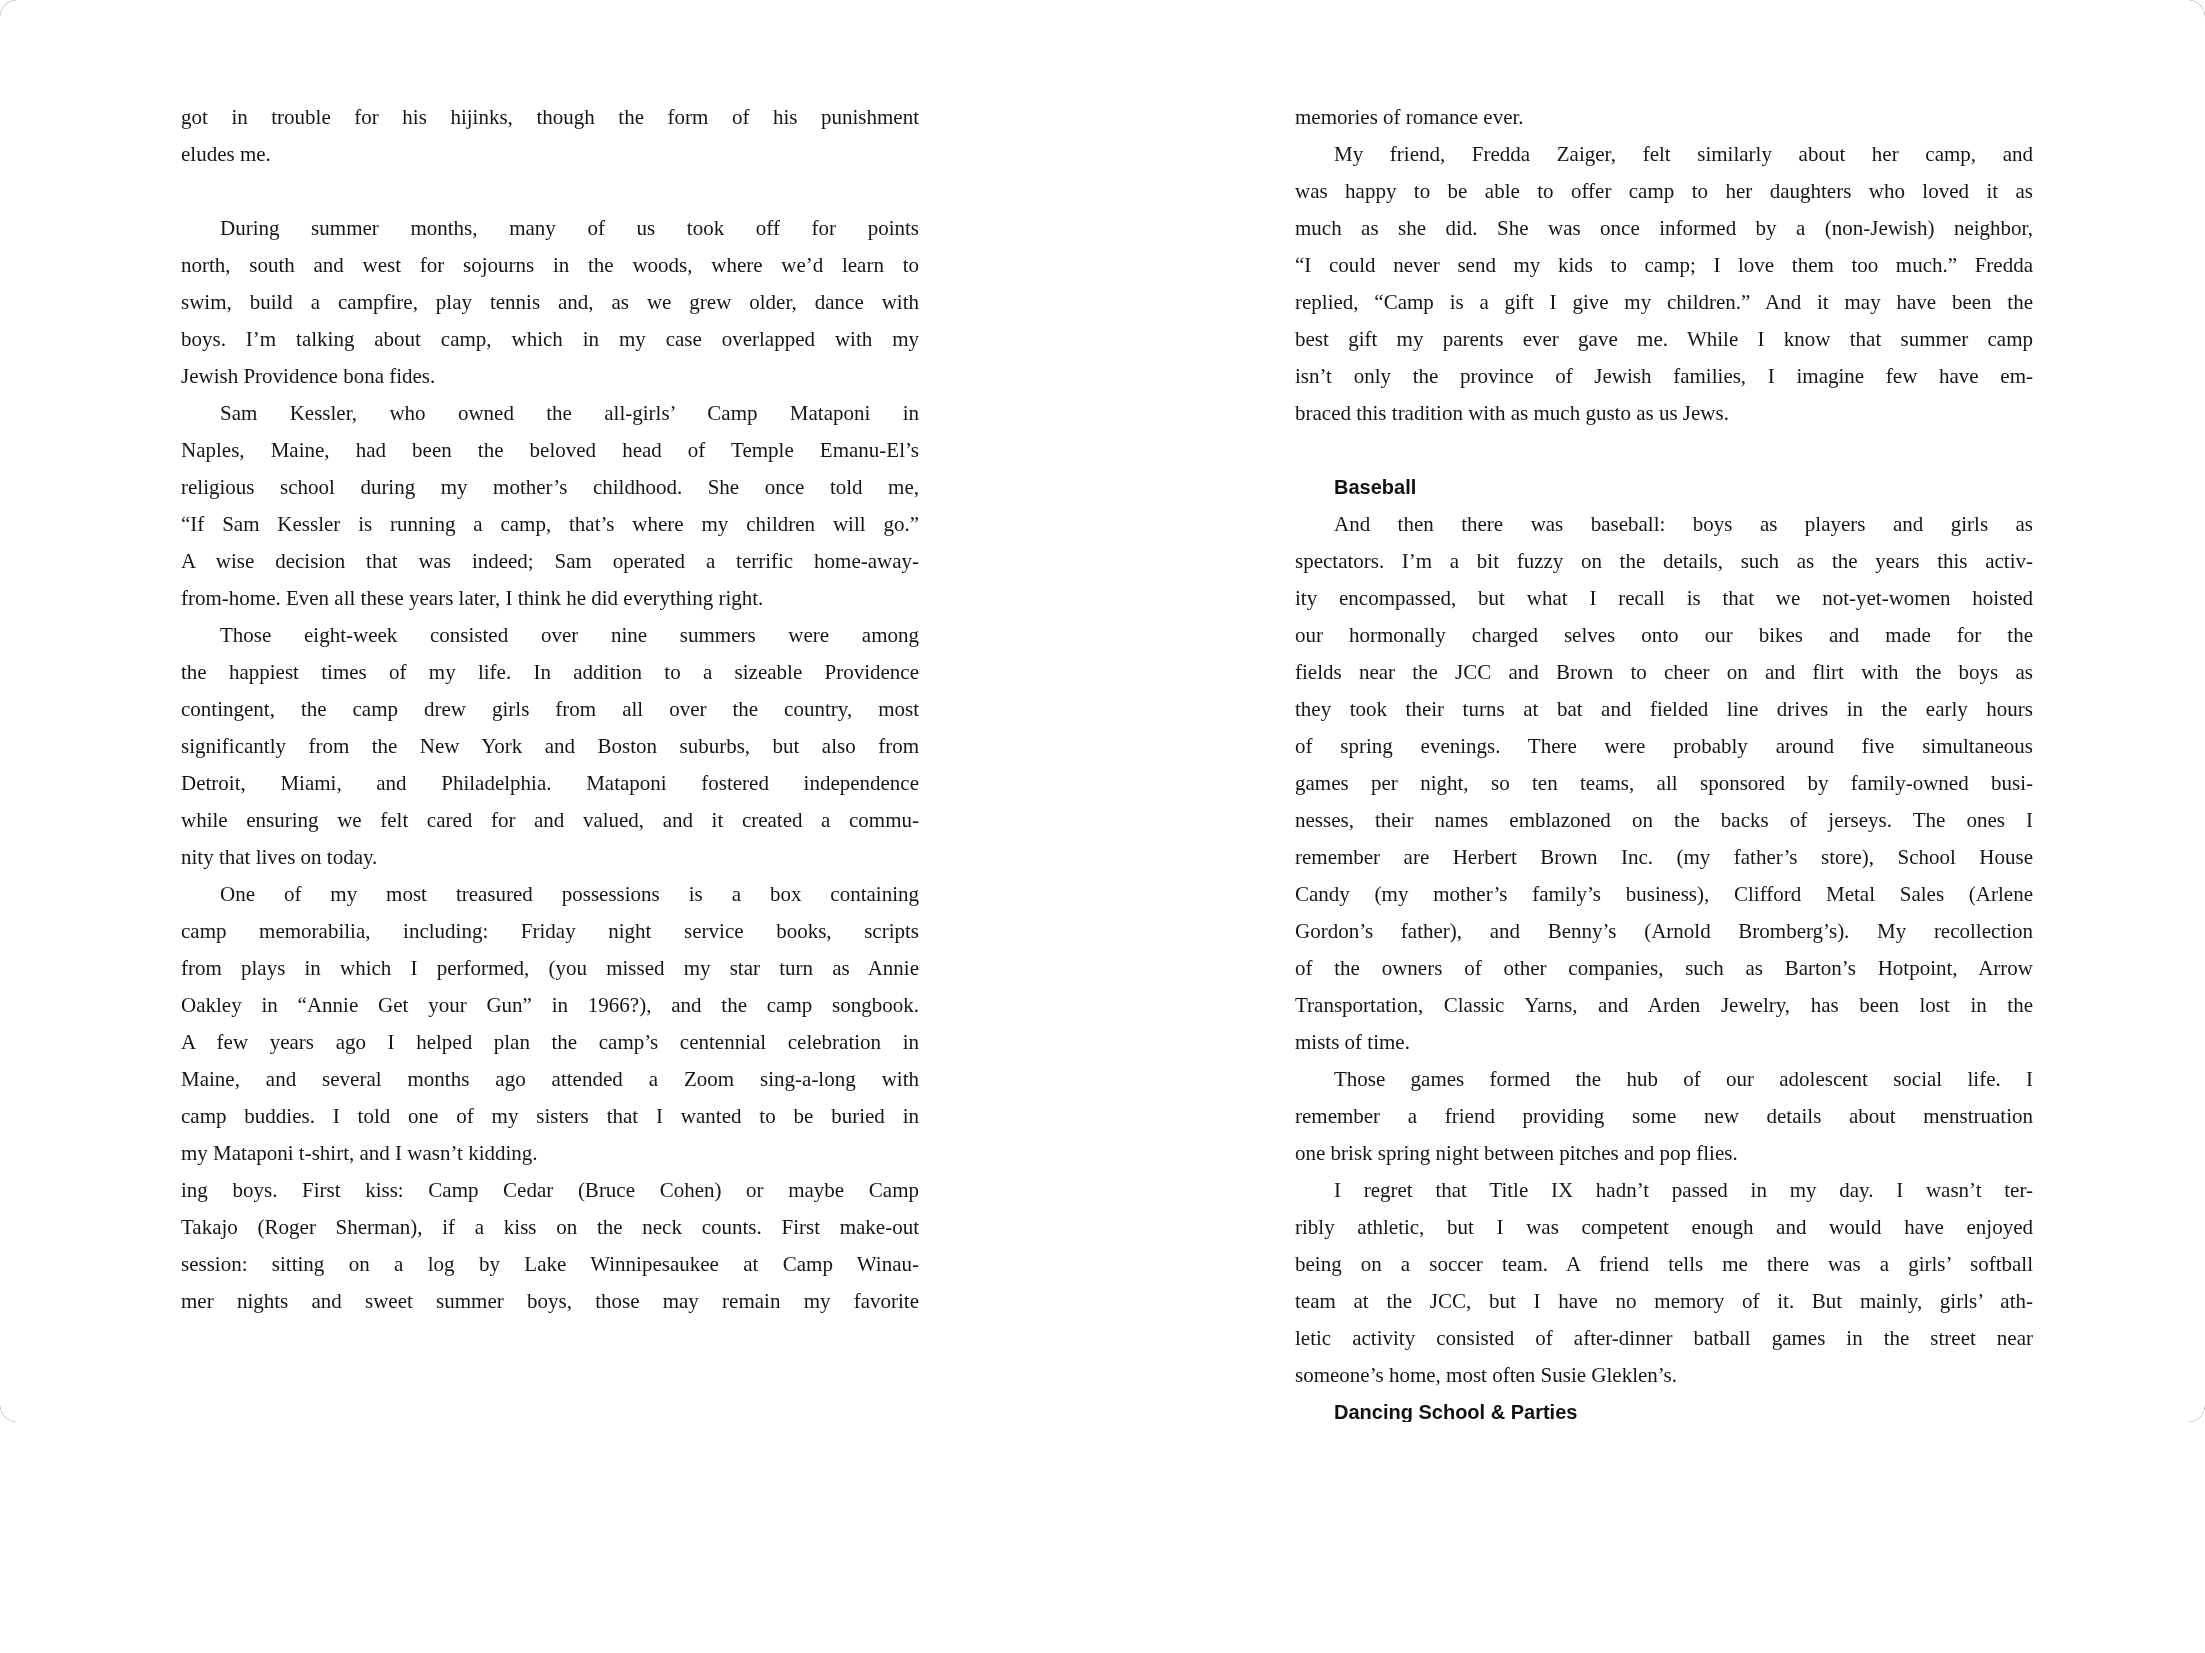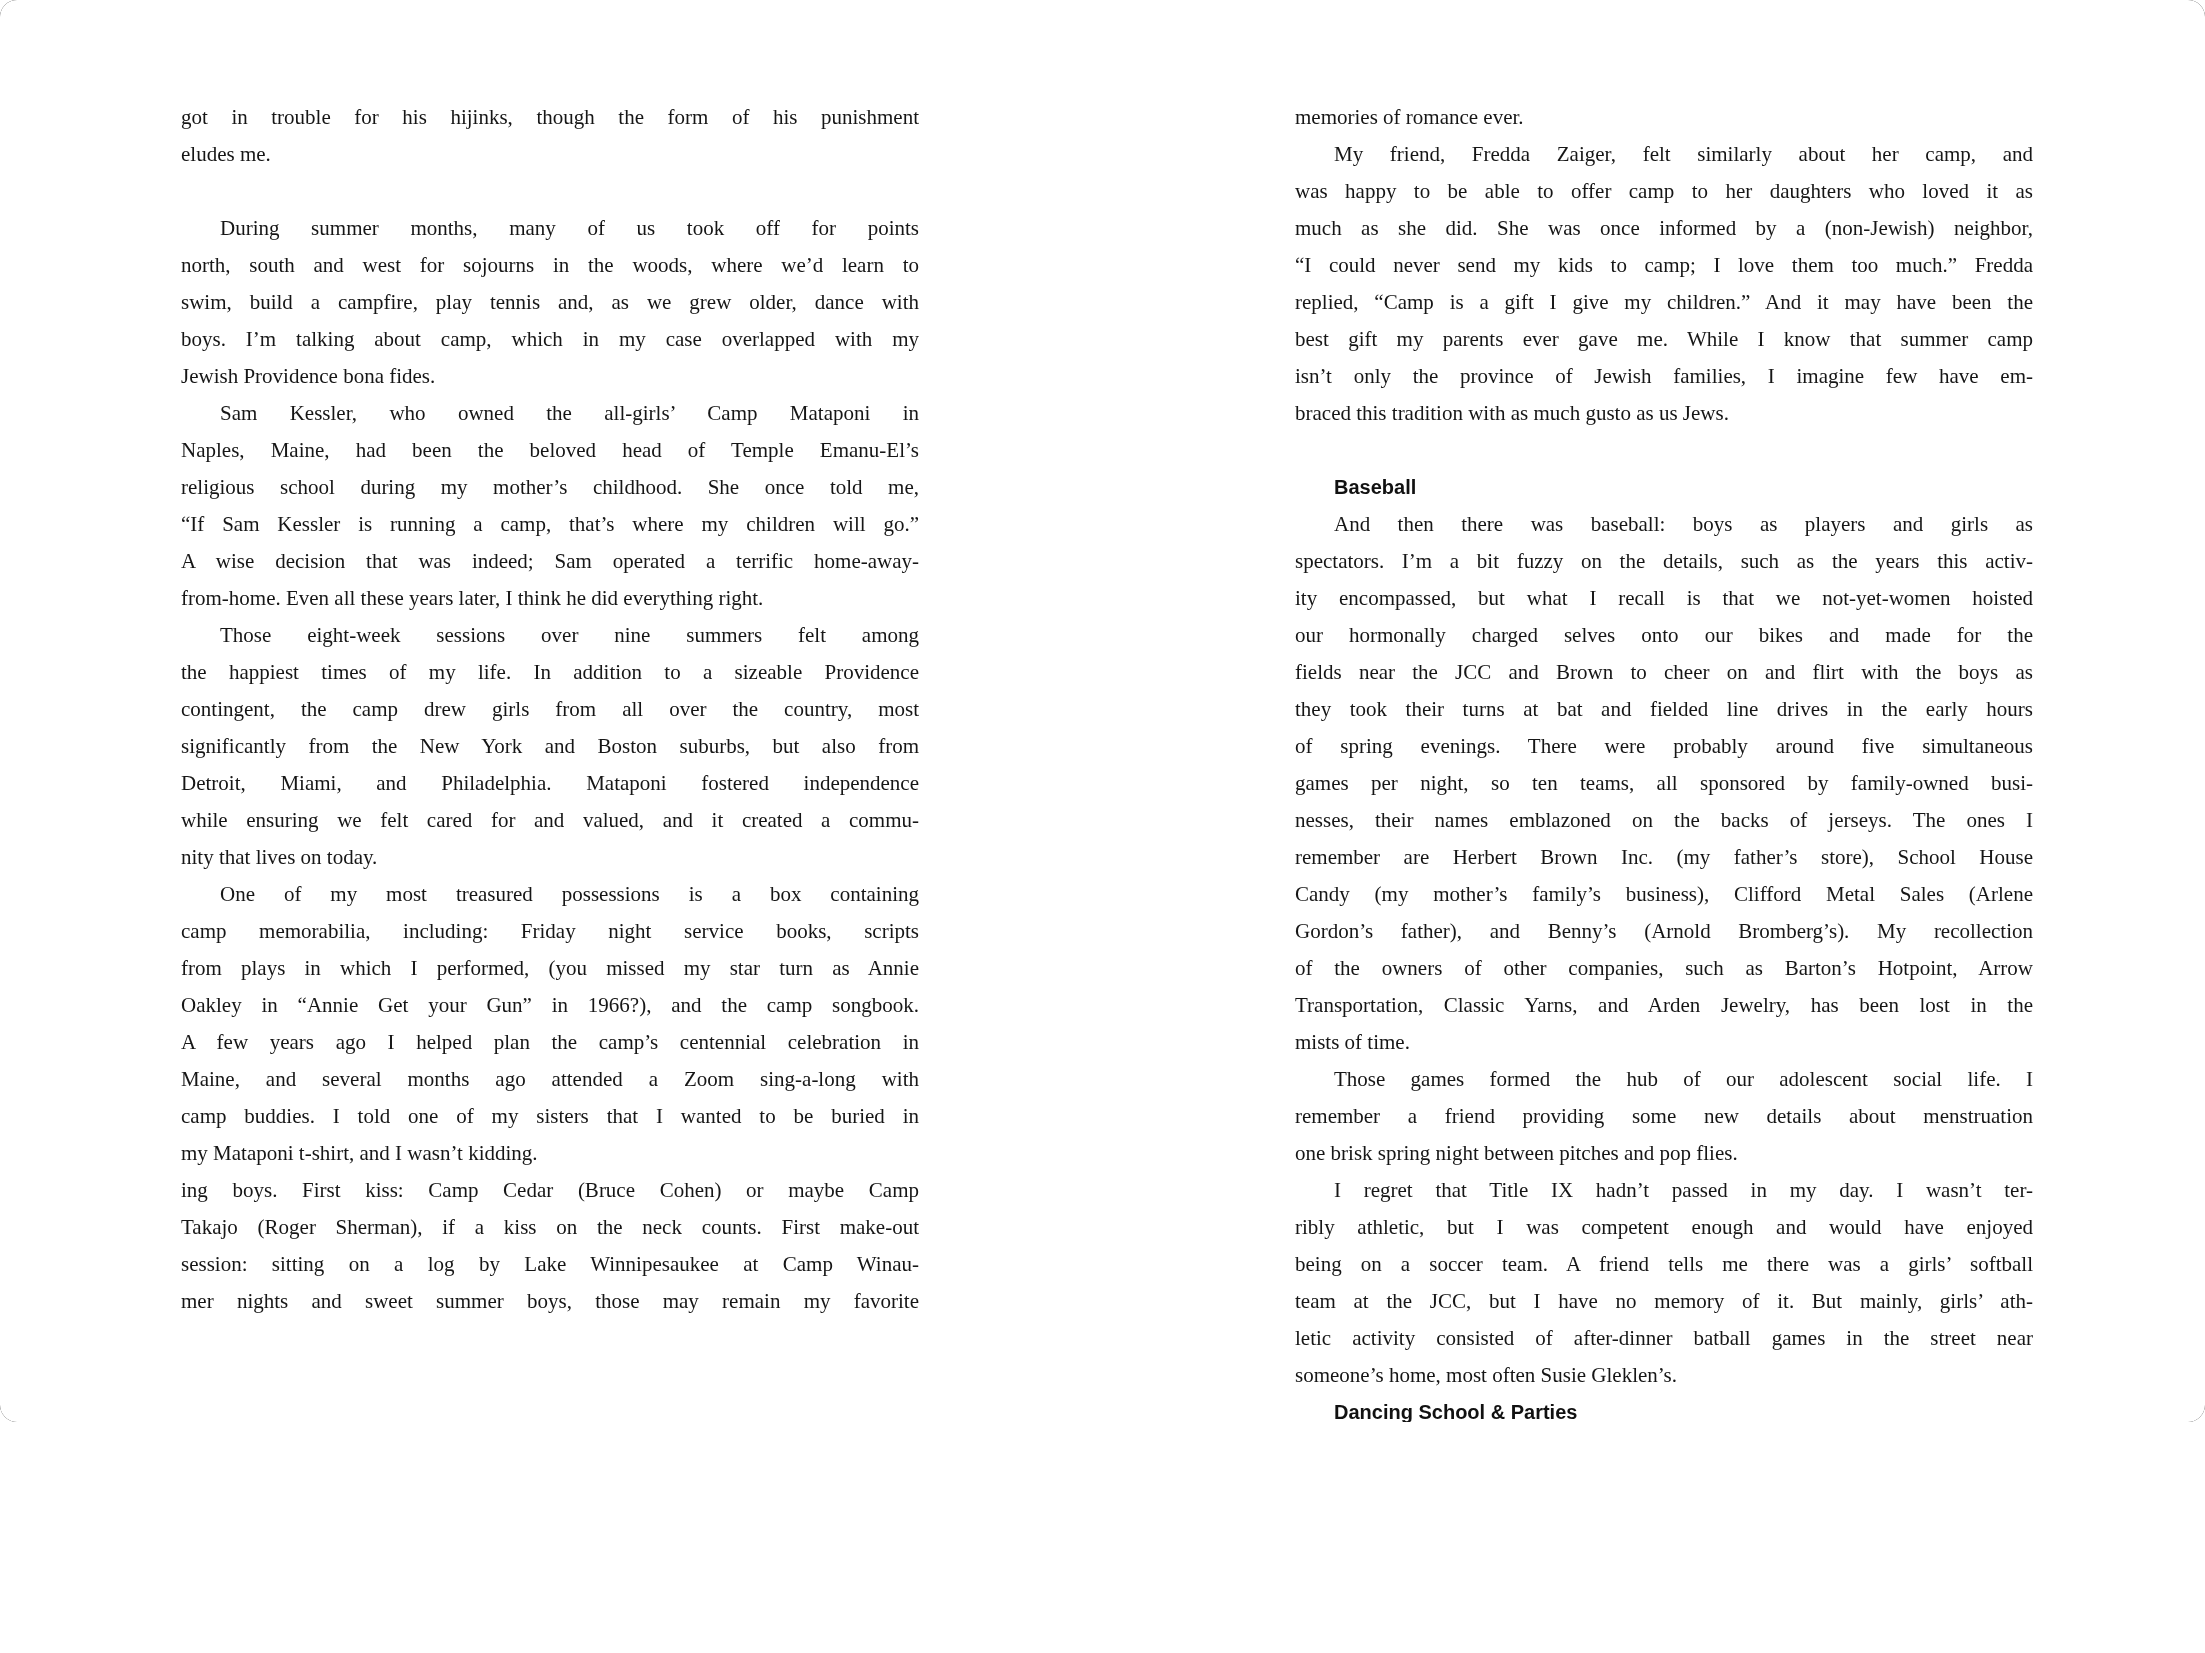--- a/index.html
+++ b/index.html
@@ -84,21 +84,21 @@
         <div class="line">north, south and west for sojourns in the woods, where we’d learn to</div>
         <div class="line">swim, build a campfire, play tennis and, as we grew older, dance with</div>
         <div class="line">boys. I’m talking about camp, which in my case overlapped with my</div>
         <div class="line end">Jewish Providence bona fides.</div>
         <div class="line indent">Sam Kessler, who owned the all-girls’ Camp Mataponi in</div>
         <div class="line">Naples, Maine, had been the beloved head of Temple Emanu-El’s</div>
         <div class="line">religious school during my mother’s childhood. She once told me,</div>
         <div class="line">“If Sam Kessler is running a camp, that’s where my children will go.”</div>
         <div class="line">A wise decision that was indeed; Sam operated a terrific home-away-</div>
         <div class="line end">from-home. Even all these years later, I think he did everything right.</div>
-        <div class="line indent">Those eight-week sessions over nine summers felt among</div>
+        <div class="line indent">Those eight-week consisted over nine summers were among</div>
         <div class="line">the happiest times of my life. In addition to a sizeable Providence</div>
         <div class="line">contingent, the camp drew girls from all over the country, most</div>
         <div class="line">significantly from the New York and Boston suburbs, but also from</div>
         <div class="line">Detroit, Miami, and Philadelphia. Mataponi fostered independence</div>
         <div class="line">while ensuring we felt cared for and valued, and it created a commu-</div>
         <div class="line end">nity that lives on today.</div>
         <div class="line indent">One of my most treasured possessions is a box containing</div>
         <div class="line">camp memorabilia, including: Friday night service books, scripts</div>
         <div class="line">from plays in which I performed, (you missed my star turn as Annie</div>
         <div class="line">Oakley in “Annie Get your Gun” in 1966?), and the camp songbook.</div>

